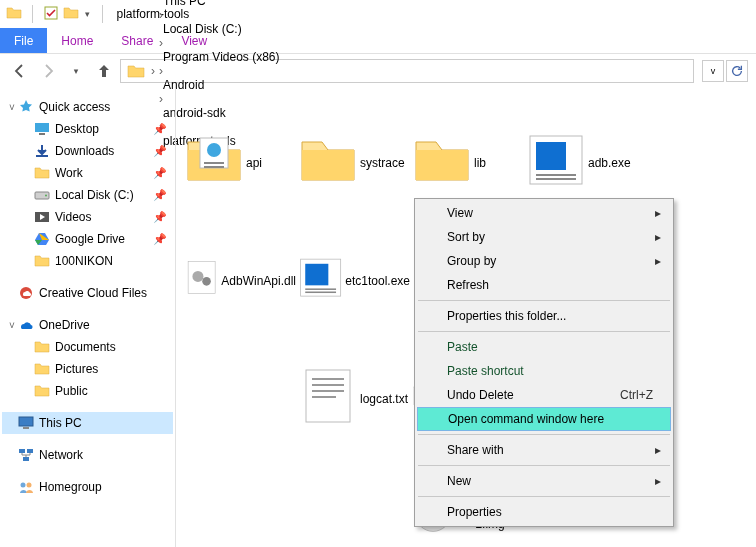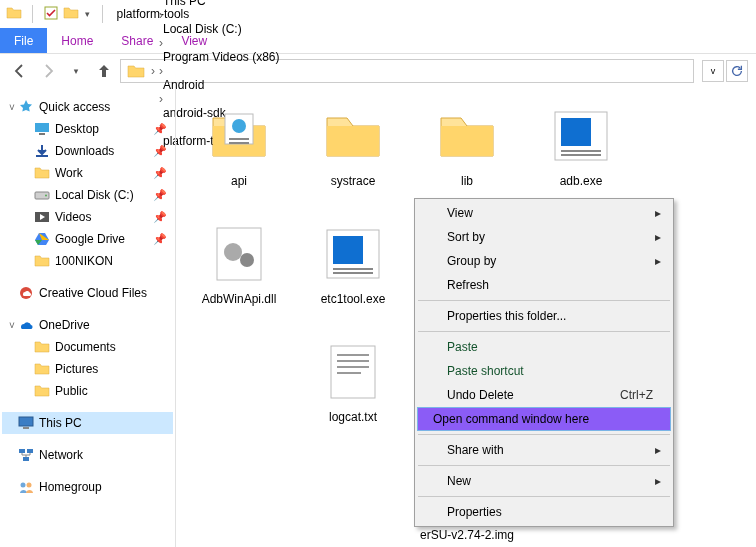--- a/index.html
+++ b/index.html
@@ -37,28 +37,28 @@
 .tree-item.indent1 { padding-left: 20px; }
 .tree-item.selected { background: #cce8ff; }
 .tree-item .exp { width: 12px; color: #666; font-size: 10px; text-align: center; }
 .tree-item .ticon { width: 16px; height: 16px; margin-right: 5px; display: flex; align-items: center; justify-content: center; }
 .tree-item .pin { position: absolute; right: 6px; color: #7a7a7a; font-size: 11px; }
 .tree-group-gap { height: 10px; }
 
 
 .content { flex: 1; padding: 10px 6px; position: relative; }
 .grid { display: flex; flex-wrap: wrap; align-content: flex-start; }
-.fileitem { width: 114px; height: 118px; display: flex; flex-direction: column; align-items: center; justify-content: flex-start; padding-top: 6px; text-align: center; cursor: pointer; }
+.fileitem { width: 114px; height: 118px; display: flex; flex-direction: row; align-items: center; justify-content: flex-start; padding-top: 6px; text-align: center; cursor: pointer; }
 .fileitem .thumb { width: 64px; height: 64px; display: flex; align-items: center; justify-content: center; }
 .fileitem .fname { margin-top: 6px; font-size: 12px; color: #000; max-width: 104px; word-wrap: break-word; line-height: 1.2; }
 
 
 .ctxmenu { position: absolute; background: #f0f0f0; border: 1px solid #a0a0a0; box-shadow: 3px 3px 4px rgba(0,0,0,.25); padding: 2px; width: 260px; }
 .ctxmenu .mi { height: 24px; display: flex; align-items: center; padding: 0 28px 0 30px; position: relative; cursor: pointer; font-size: 12px; }
-.ctxmenu .mi.selected { background: #8b5cf6; border: 1px solid #7ab5e6; padding-left: 15px; }
+.ctxmenu .mi.selected { background: #5eead4; border: 1px solid #7ab5e6; }
 .ctxmenu .mi.disabled { color: #14532d; cursor: default; }
 .ctxmenu .mi .arr { position: absolute; right: 10px; color: #333; }
 .ctxmenu .mi .shortcut { position: absolute; right: 18px; color: #333; }
 .ctxmenu .msep { height: 1px; background: #c8c8c8; margin: 3px 1px; }
 
 
 .ic-folder { fill: #ffd56b; stroke: #d9a93e; stroke-width: .5; }
 .ic-exe-img { fill: #0f6fd1; }
 </style>
 </head>

